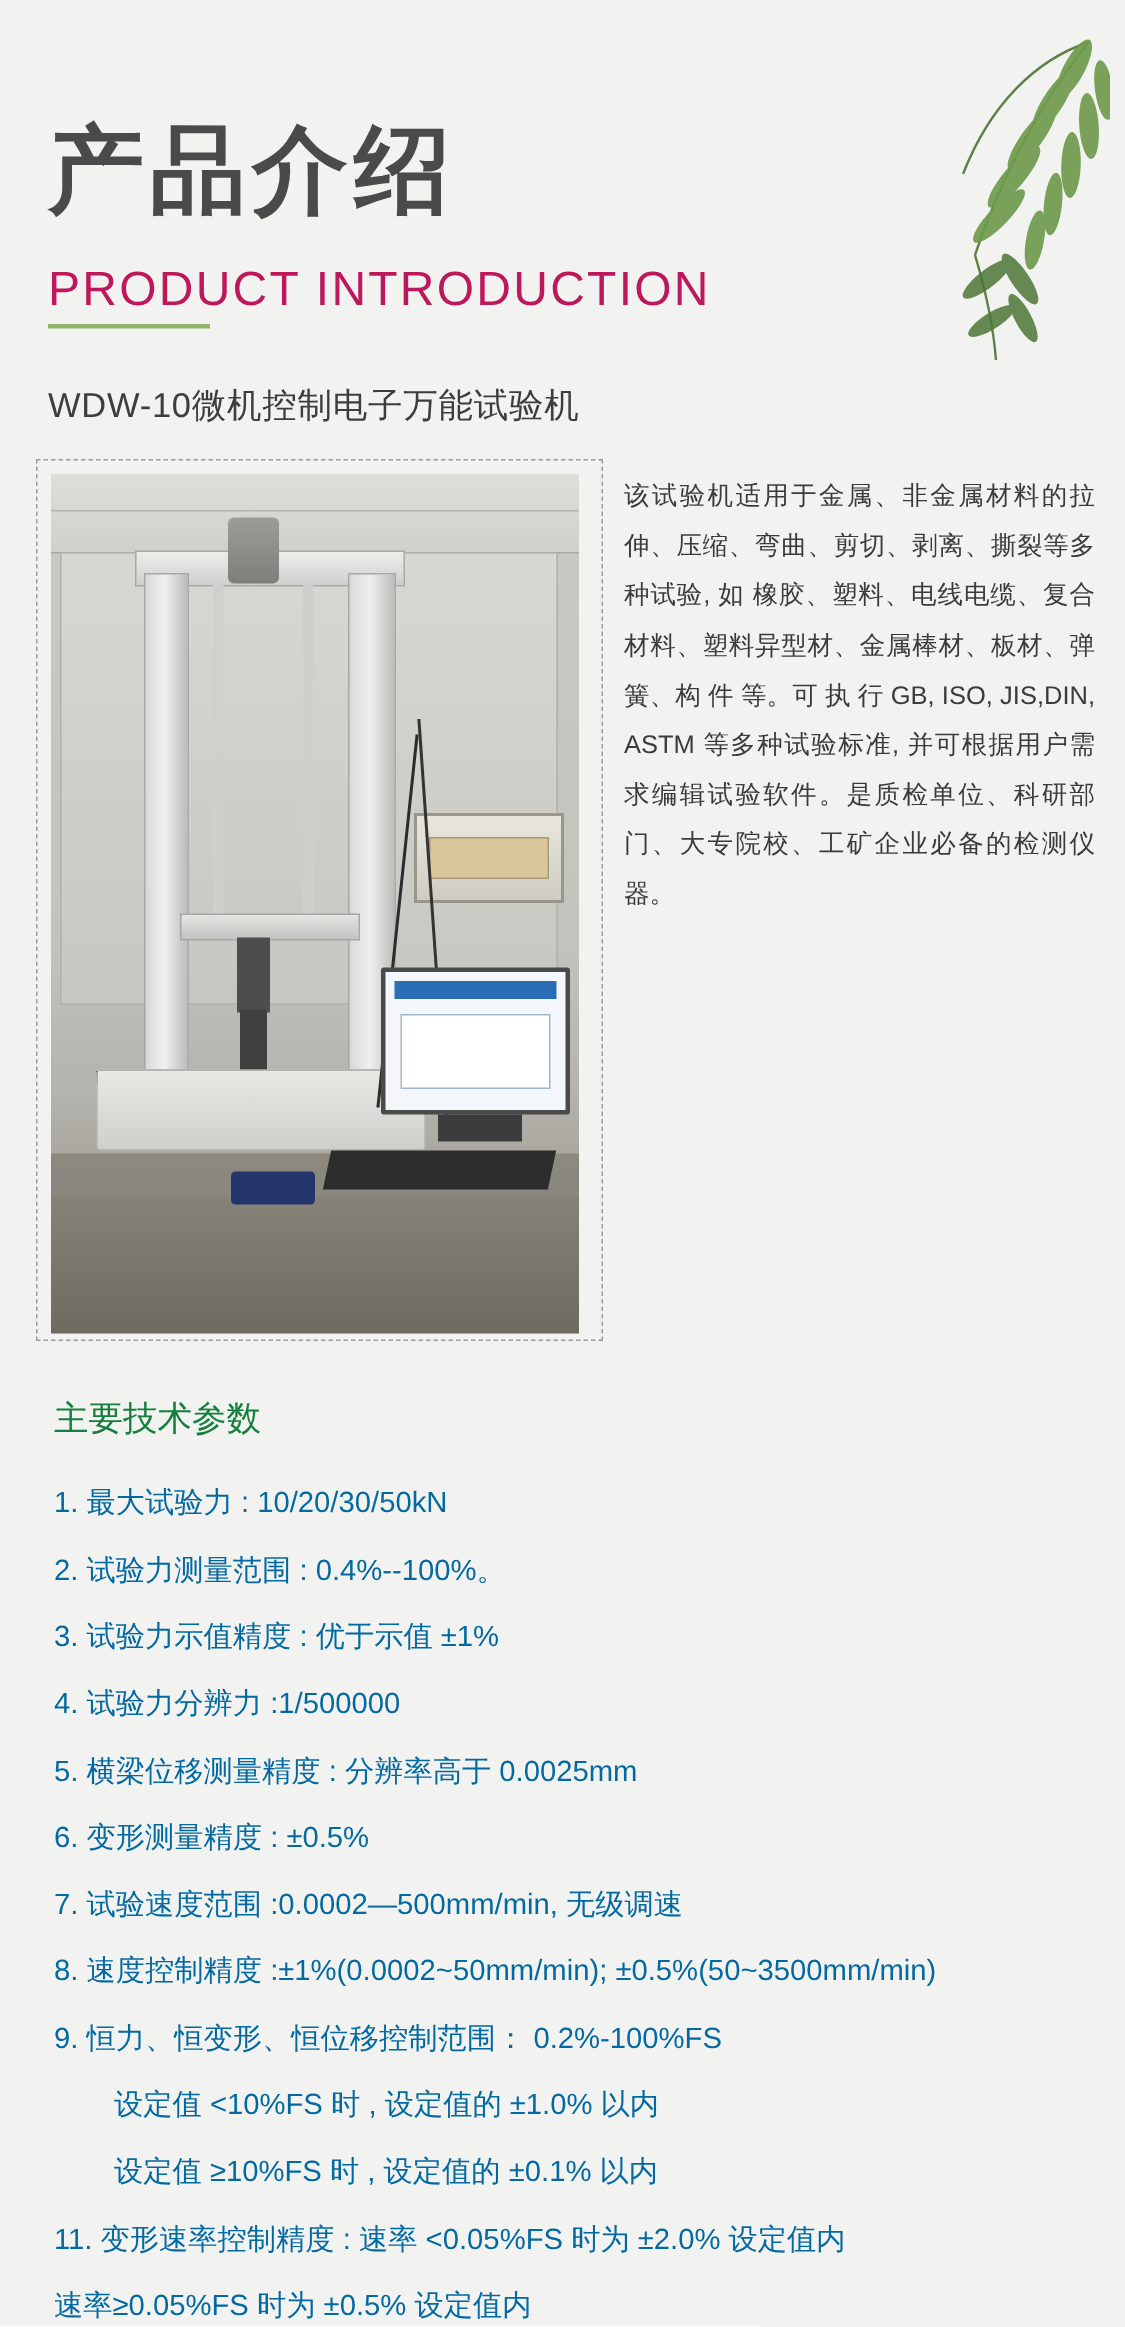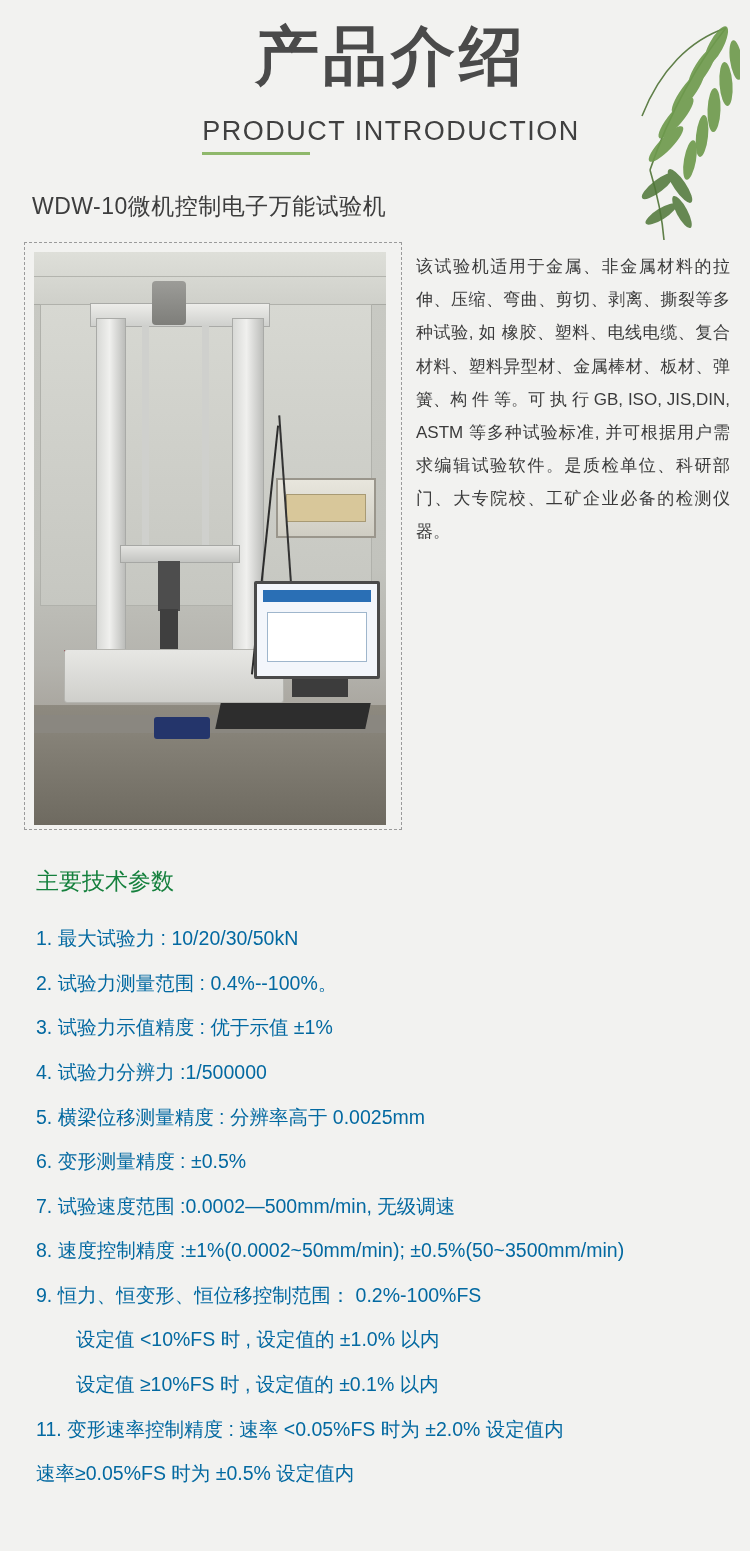--- a/index.html
+++ b/index.html
@@ -15,36 +15,35 @@
     position: relative;
     width: 750px;
     height: 1551px;
     background: #f2f2f0;
     overflow: hidden;
   }
 
   
   .header {
     position: relative;
-    padding: 23px 0 0 32px;
-    text-align: center;
+    padding: 81px 0 0 32px;
   }
   .title-cn {
     font-size: 64px;
     font-weight: bold;
     letter-spacing: 4px;
     color: #4a4a4a;
     line-height: 1.05;
     font-family: "DejaVu Sans", "Liberation Sans", sans-serif;
   }
   .title-en {
     margin-top: 26px;
-    font-size: 27px;
+    font-size: 32px;
     letter-spacing: 1.5px;
-    color: #404040;
+    color: #be185d;
     position: relative;
     display: inline-block;
     padding-bottom: 10px;
   }
   .title-en-underline {
     position: absolute;
     left: 0;
     bottom: 2px;
     width: 108px;
     height: 3px;

